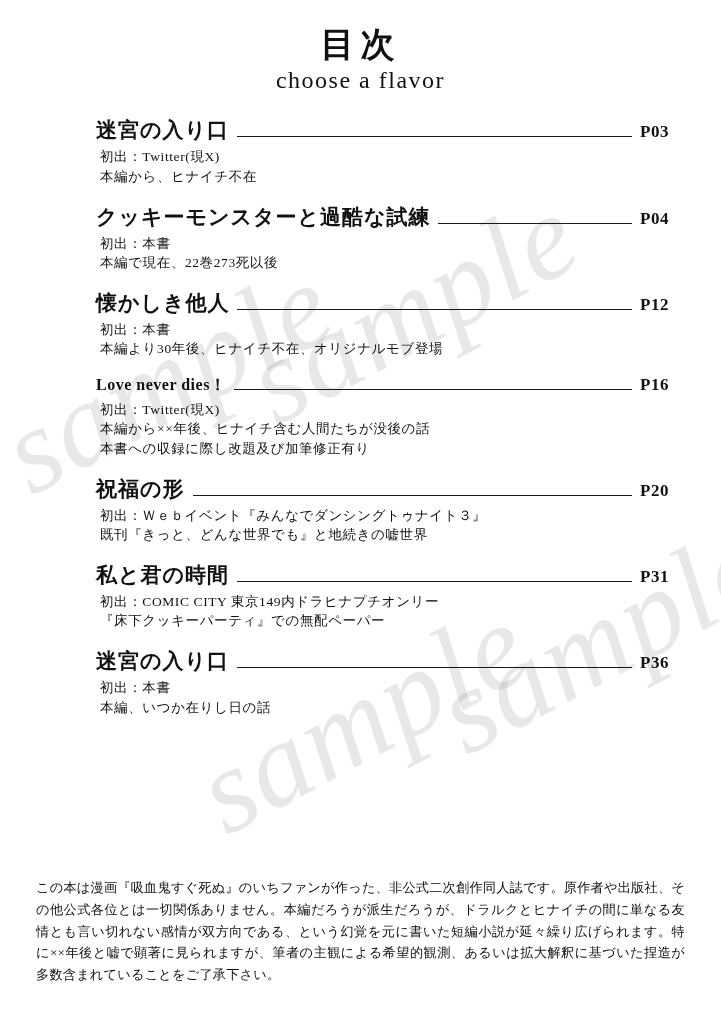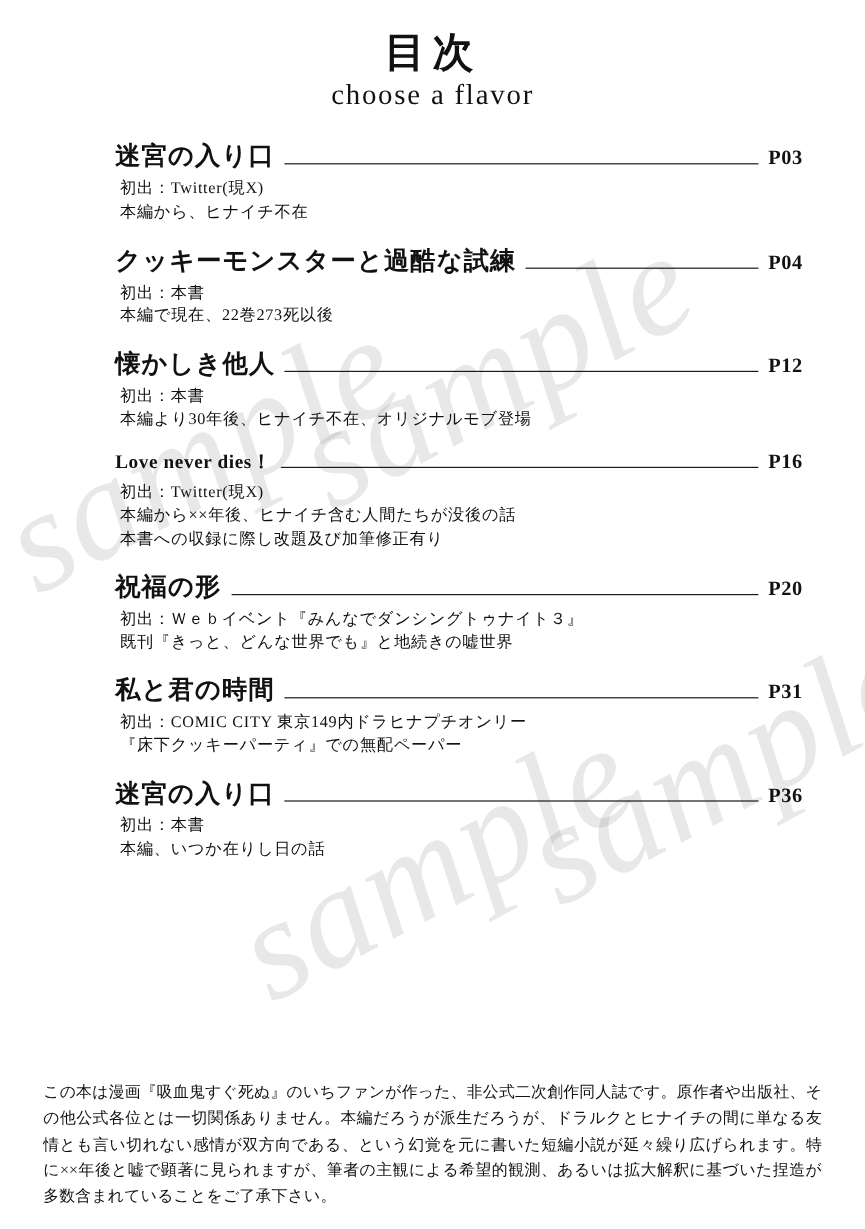--- a/index.html
+++ b/index.html
@@ -115,21 +115,21 @@
     line-height: 1.42;
     letter-spacing: 0.6px;
     white-space: nowrap;
   }
 
   
   .footer {
     position: absolute;
     left: 36px;
     right: 36px;
-    bottom: 16px;
+    bottom: 38px;
     z-index: 10;
   }
   .footer p {
     margin: 0;
     font-family: "Liberation Serif", serif;
     font-size: 13.2px;
     line-height: 1.65;
     text-align: justify;
     letter-spacing: 0.2px;
   }

